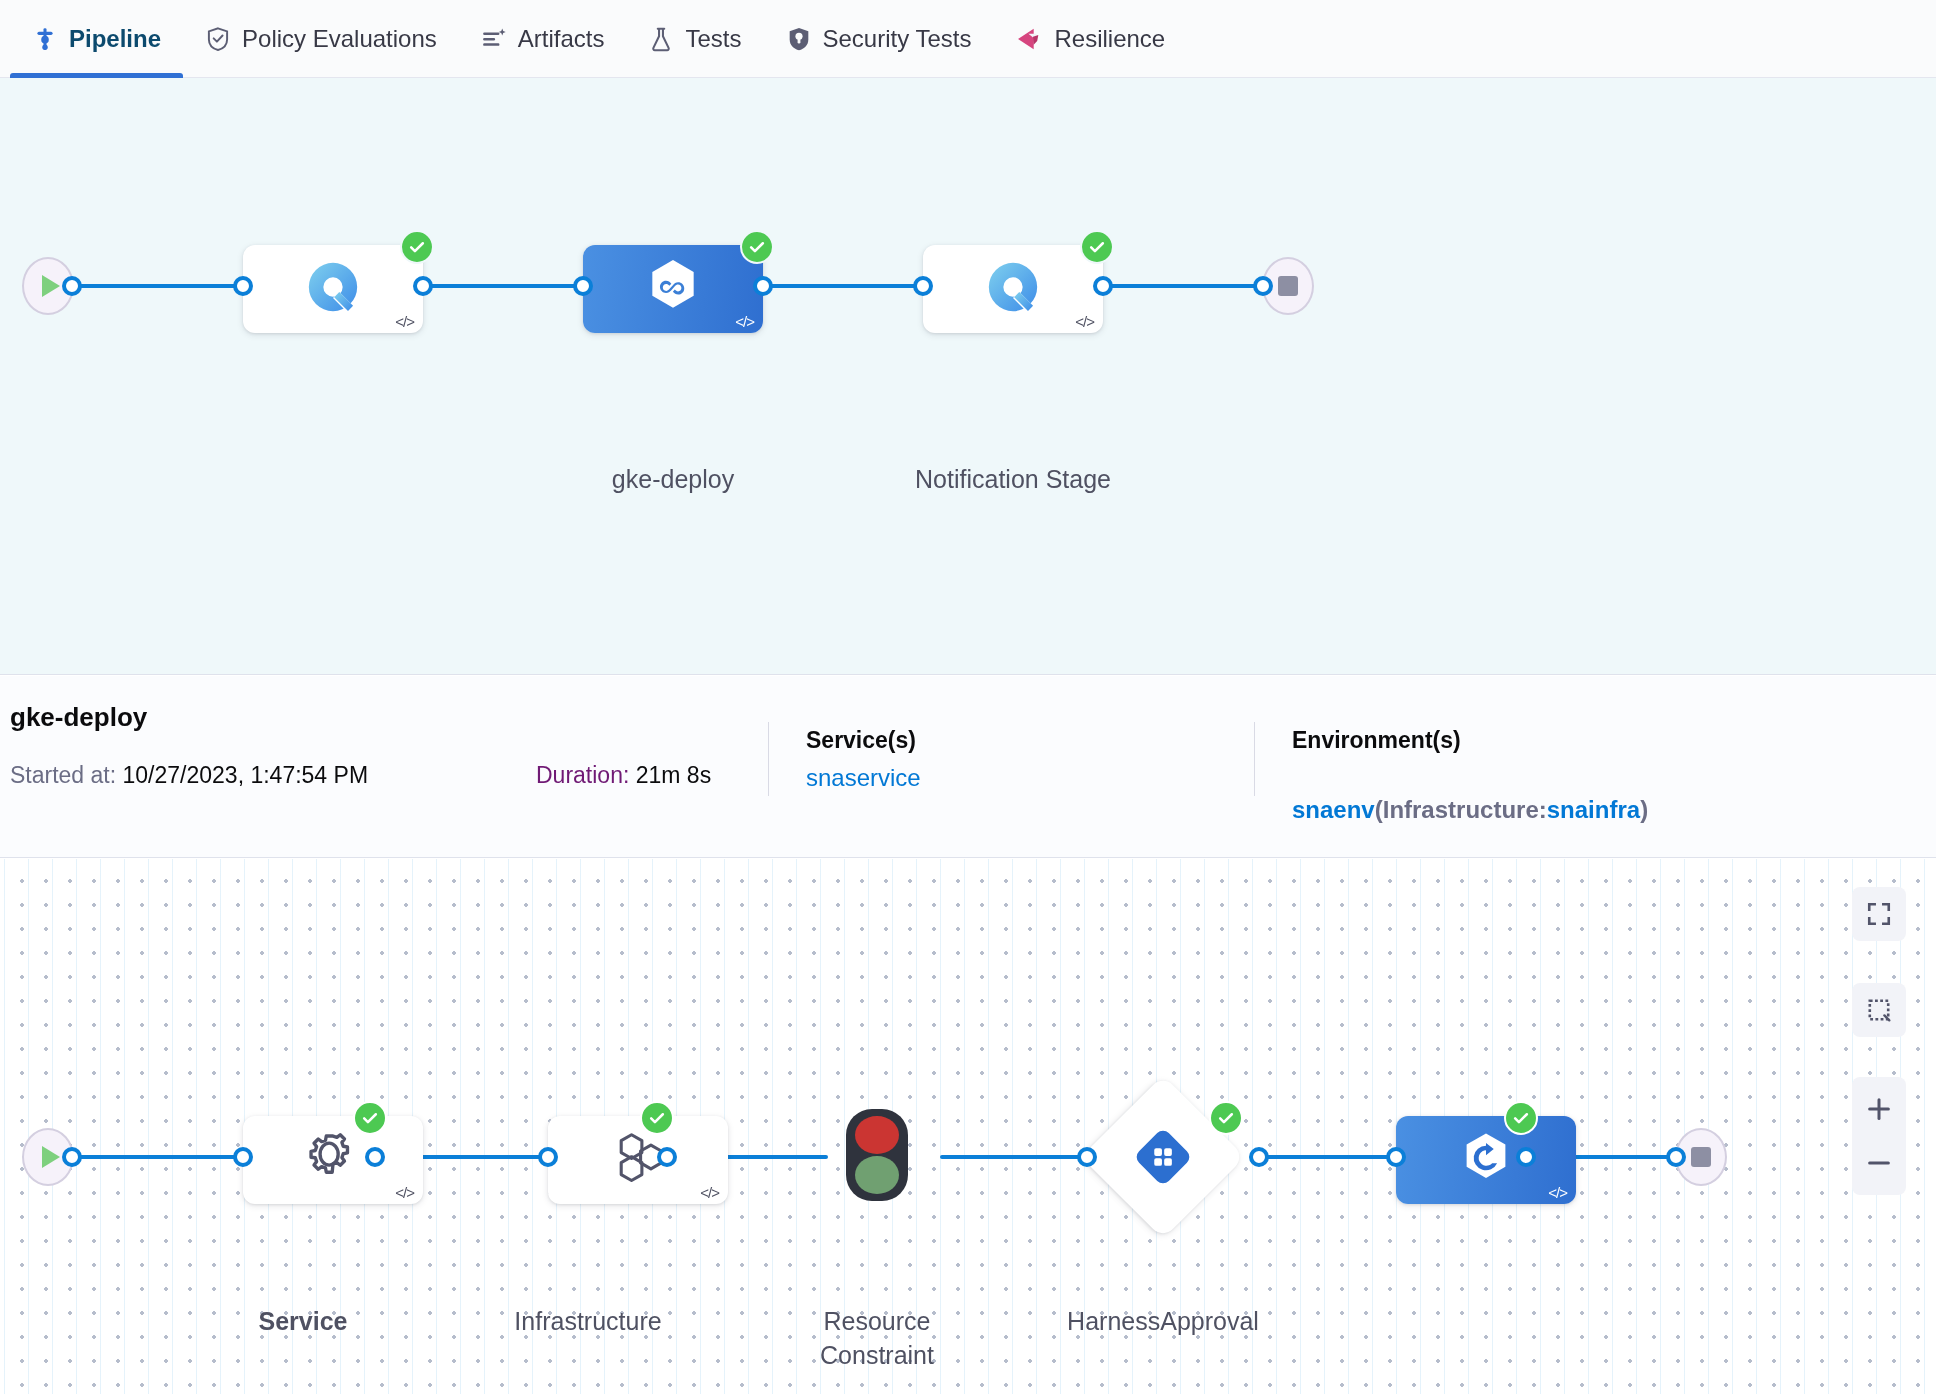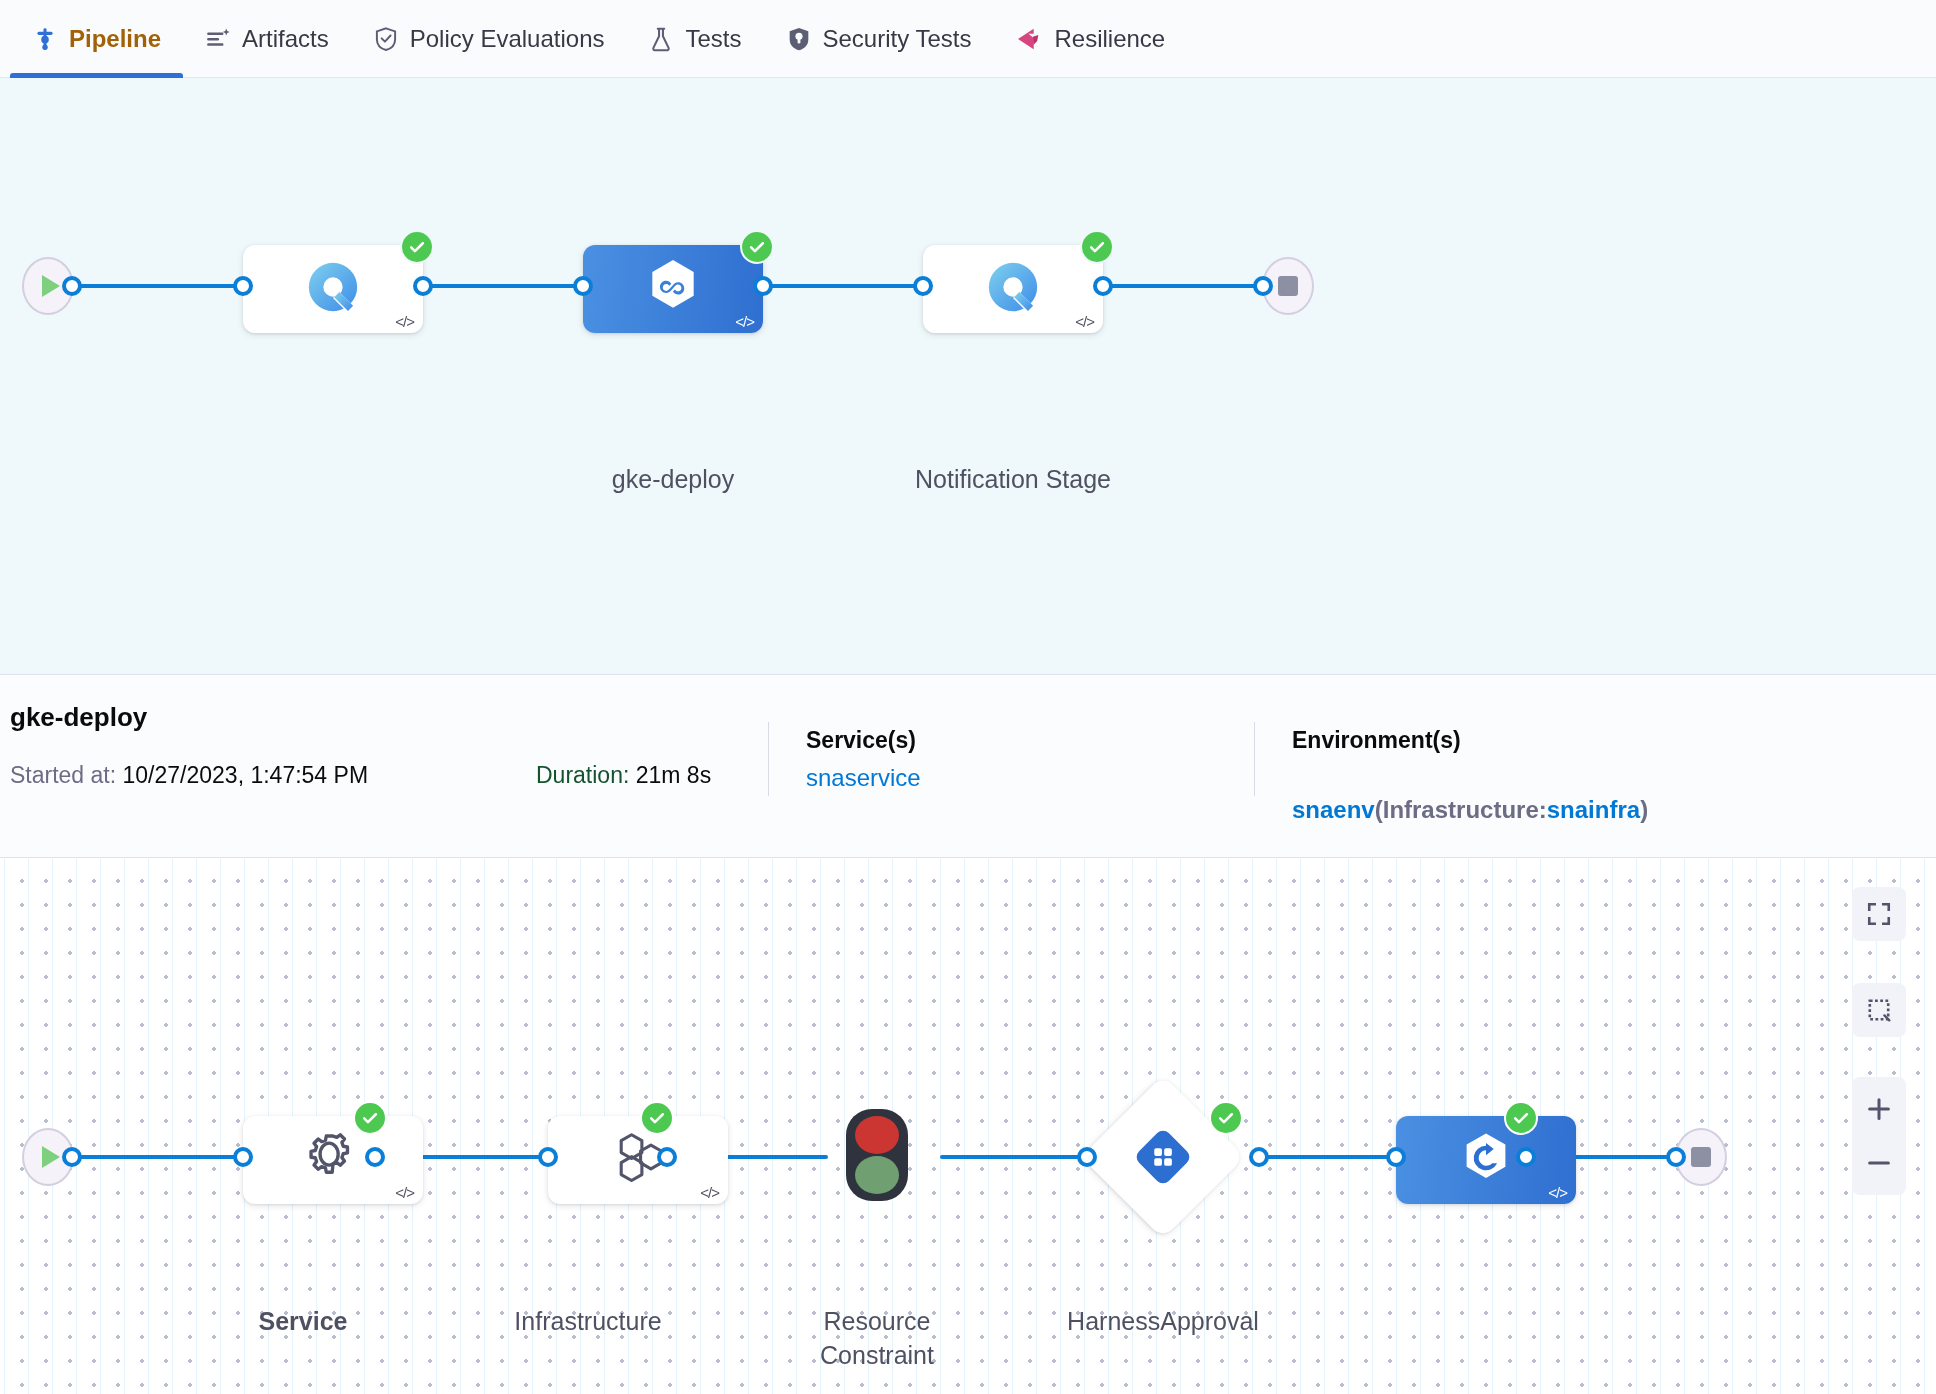--- a/index.html
+++ b/index.html
@@ -19,21 +19,21 @@
     display: flex; align-items: center;
     padding-left: 10px;
   }
   .tab {
     display: flex; align-items: center; gap: 11px;
     height: 78px; padding: 0 22px;
     font-size: 24px; color: #383946;
     cursor: pointer; position: relative;
     white-space: nowrap;
   }
-  .tab.active { color: #a16207; font-weight: 600; }
+  .tab.active { color: #0c4a6e; font-weight: 600; }
   .tab.active::after {
     content: ""; position: absolute;
     left: 0; right: 0; bottom: 0; height: 5px;
     background: #3070d4; border-radius: 3px 3px 0 0;
   }
   .tab svg { display: block; flex: none; }
 
   
   .topcanvas {
     position: absolute; left: 0; top: 78px;
@@ -102,21 +102,21 @@
   }
   .info-started {
     position: absolute; left: 10px; top: 762px;
     font-size: 23px; color: #0b0b0d;
   }
   .info-started .lbl { color: #6b6d85; }
   .info-duration {
     position: absolute; left: 536px; top: 762px;
     font-size: 23px; color: #0b0b0d;
   }
-  .info-duration .lbl { color: #14532d; }
+  .info-duration .lbl { color: #701a75; }
   .vdivider {
     position: absolute; top: 722px; width: 1px; height: 74px; background: #d9dae5;
   }
   .col-head { position: absolute; font-size: 23px; font-weight: 700; color: #0b0b0d; }
   .col-val  { position: absolute; font-size: 24px; color: #0278d5; }
   .col-val .paren { color: #6b6d85; }
 
   
   .botcanvas {
     position: absolute; left: 0; top: 859px;
@@ -183,39 +183,39 @@
       </g>
         </svg>
     </span>
     <span>Pipeline</span>
   </div>
 
 
   <div class="tab">
     <span>
       <svg width="26" height="26" viewBox="0 0 24 24">
+        <path d="M12 2.2L20.4 5v7.4c0 5.2-3.6 8.4-8.4 9.8-4.8-1.4-8.4-4.6-8.4-9.8V5z" fill="none" stroke="#5c5e74" stroke-width="1.8"></path>
+        <path d="M8 11.4l3 3 5.2-5.6" fill="none" stroke="#5c5e74" stroke-width="1.8" stroke-linecap="round" stroke-linejoin="round"></path>
+      </svg>
+    </span>
+    <span>Policy Evaluations</span>
+  </div>
+
+  <div class="tab">
+    <span>
+      <svg width="26" height="26" viewBox="0 0 24 24">
           <g fill="#5c5e74">
         <rect x="2" y="6" width="15" height="2.3" rx="1.1"></rect>
         <rect x="2" y="11" width="11" height="2.3" rx="1.1"></rect>
         <rect x="2" y="16" width="15" height="2.3" rx="1.1"></rect>
         <path d="M19.6 2.3l.9 2.3 2.3.9-2.3.9-.9 2.3-.9-2.3-2.3-.9 2.3-.9z"></path>
       </g>
         </svg>
     </span>
     <span>Artifacts</span>
-  </div>
-
-  <div class="tab">
-    <span>
-      <svg width="26" height="26" viewBox="0 0 24 24">
-        <path d="M12 2.2L20.4 5v7.4c0 5.2-3.6 8.4-8.4 9.8-4.8-1.4-8.4-4.6-8.4-9.8V5z" fill="none" stroke="#5c5e74" stroke-width="1.8"></path>
-        <path d="M8 11.4l3 3 5.2-5.6" fill="none" stroke="#5c5e74" stroke-width="1.8" stroke-linecap="round" stroke-linejoin="round"></path>
-      </svg>
-    </span>
-    <span>Policy Evaluations</span>
   </div>
 
   <div class="tab">
     <span>
       <svg width="26" height="26" viewBox="0 0 24 24">
         <path d="M9 2.5h6M10.2 2.5v7L5 20.2c-.5 1 .2 2.1 1.3 2.1h11.4c1.1 0 1.8-1.1 1.3-2.1L13.8 9.5v-7" fill="none" stroke="#5c5e74" stroke-width="1.9" stroke-linecap="round" stroke-linejoin="round"></path>
       </svg>
     </span>
     <span>Tests</span>
   </div>

